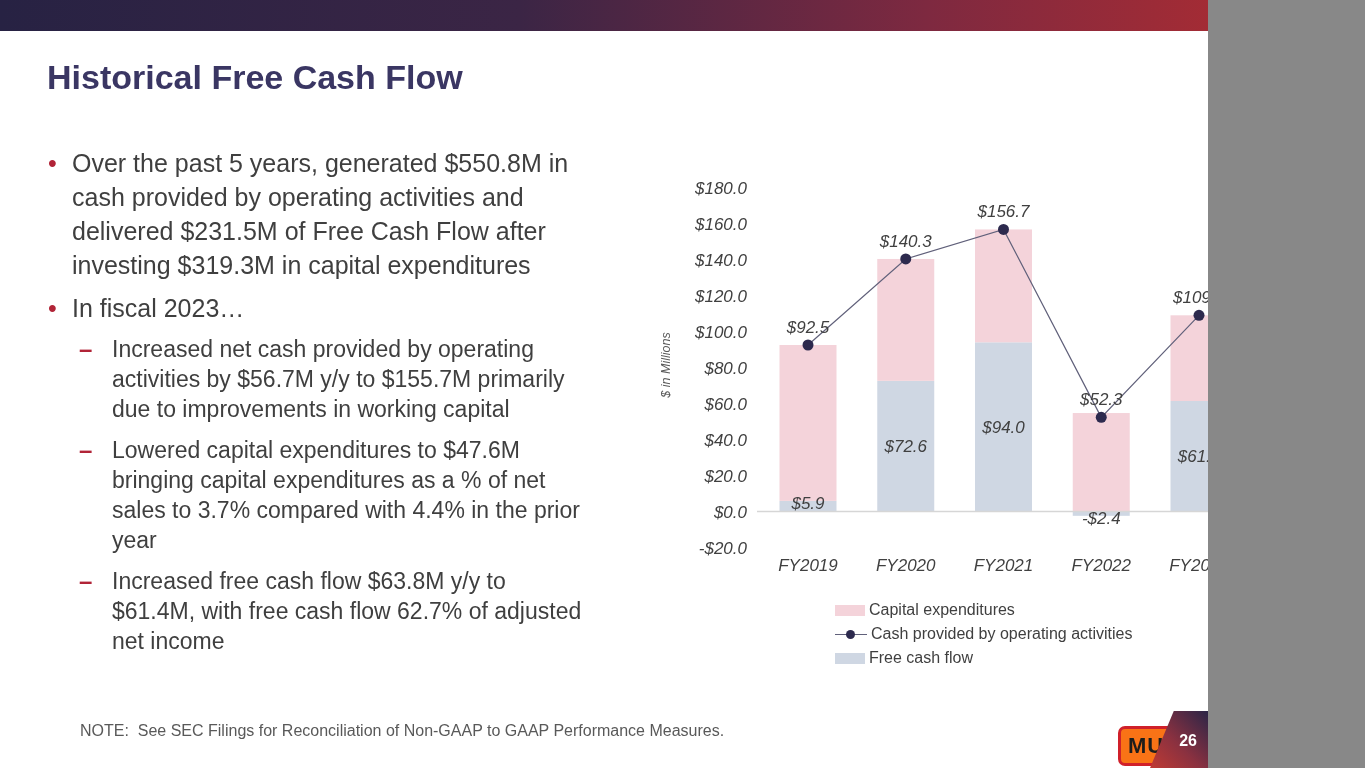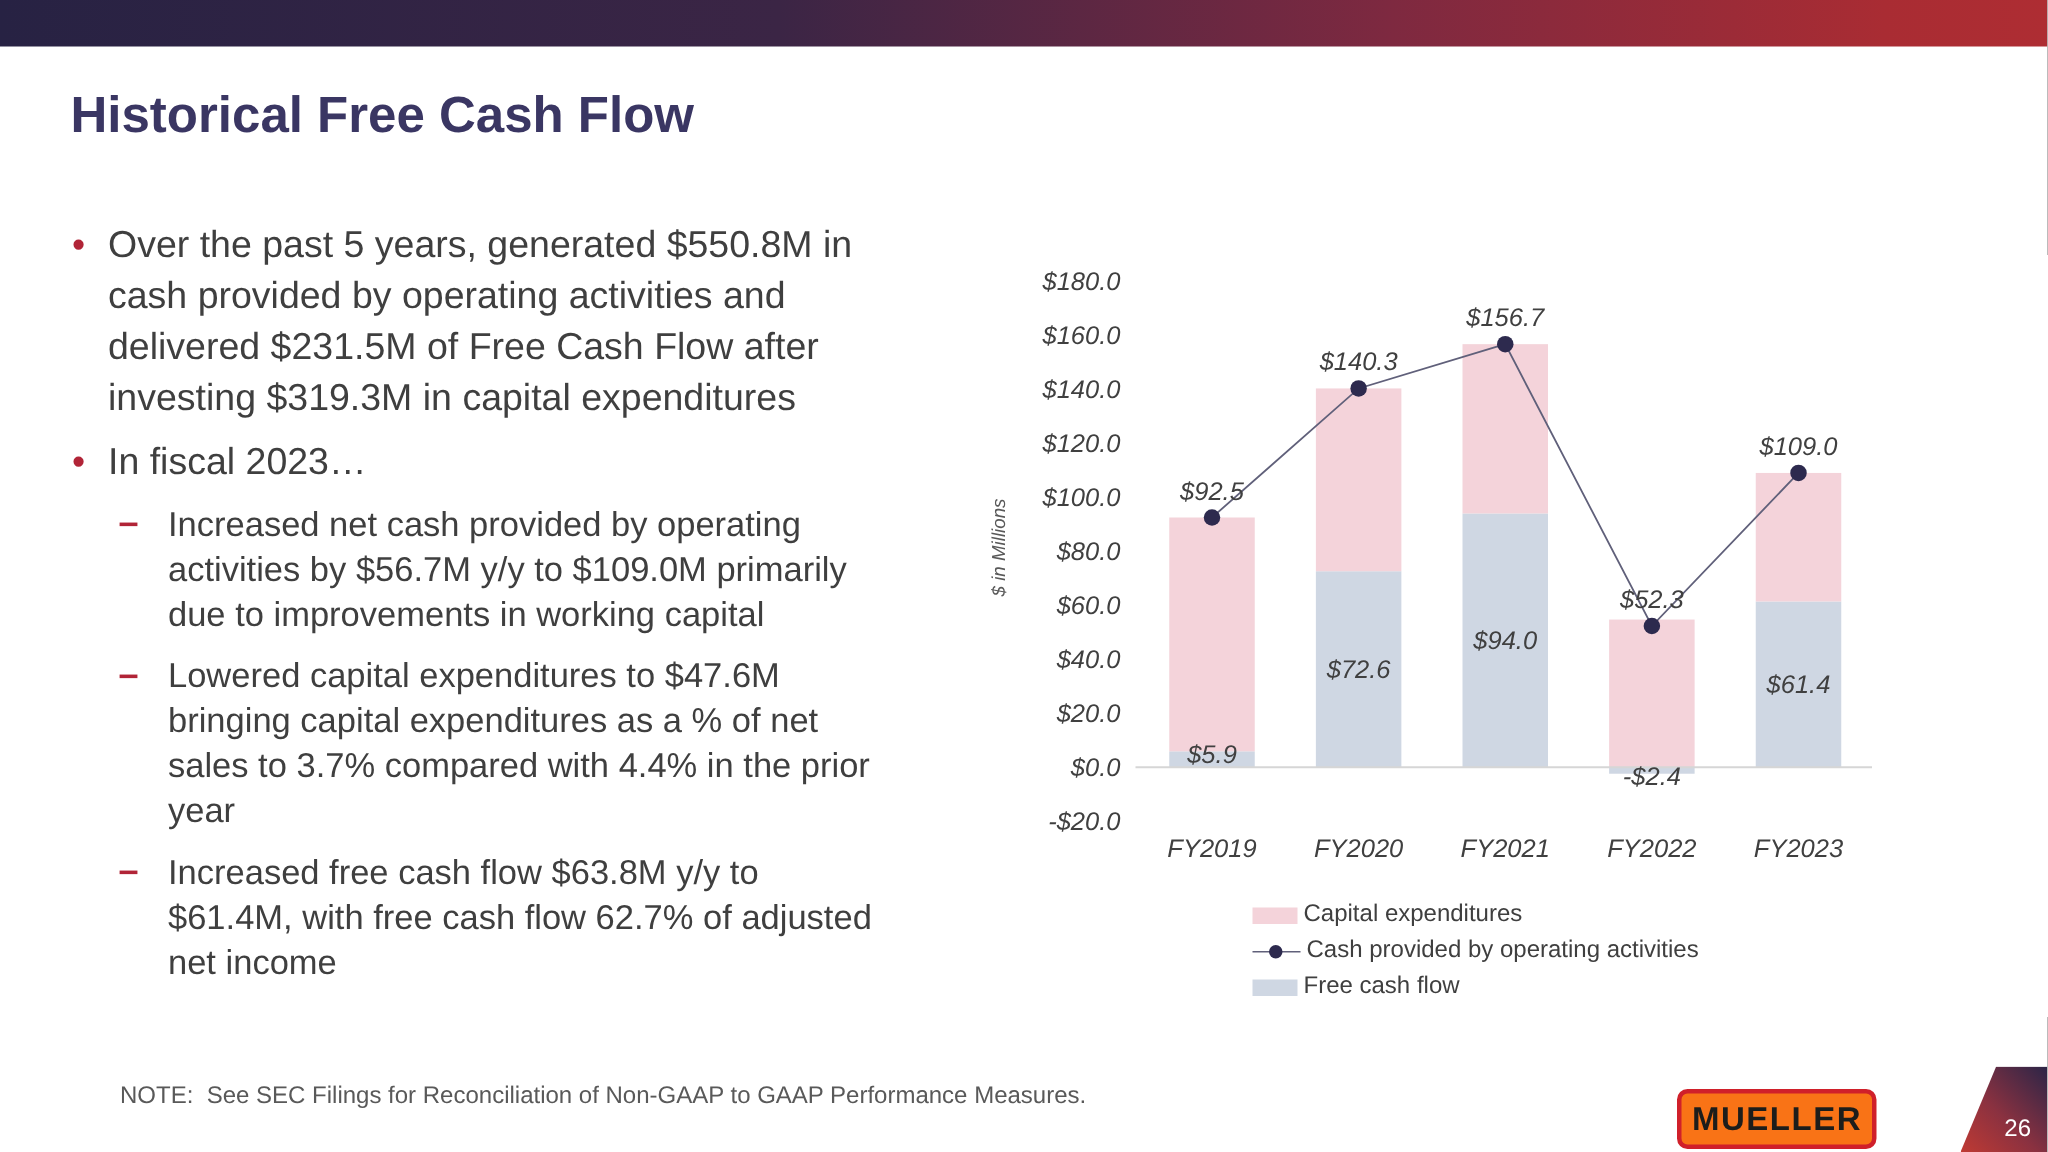--- a/index.html
+++ b/index.html
@@ -1,17 +1,17 @@
 <!DOCTYPE html>
 <html><head>
 <meta charset="utf-8">
 <style>
   html,body{margin:0;padding:0;background:#888;}
   .slide{
-    position:relative; width:1365px; height:768px; background:#ffffff;
+    position:relative; width:1208px; height:768px; background:#ffffff;
     font-family:"Liberation Sans", sans-serif; overflow:hidden;
   }
   .top-bar{
     position:absolute; left:0; top:0; width:1365px; height:31px;
     background:linear-gradient(90deg,#272243 0%,#3B2545 38%,#7E2940 68%,#A92C33 92%,#AE2D33 100%);
   }
   .slide-title{
     position:absolute; left:47px; top:58px; margin:0;
     font-size:34px; font-weight:700; color:#3A3663; letter-spacing:0;
   }
@@ -43,22 +43,22 @@
     border:3px solid #D0202A; border-radius:7px; background:#f97316;
     padding:4px 7px; font-size:22px; font-weight:700; letter-spacing:1px; color:#1D1D1B;
     line-height:26px;
   }
   .corner{
     position:absolute; right:0; bottom:0; width:58px; height:57px;
     clip-path:polygon(41% 0, 100% 0, 100% 100%, 0% 100%);
     background:linear-gradient(45deg,#C03A33 0%,#8A3140 45%,#2B2547 100%);
   }
   .page-number{
-    position:absolute; right:11px; bottom:6px; color:#ffffff;
-    font-size:16px; font-weight:400;
+    position:absolute; right:11px; bottom:18px; color:#ffffff;
+    font-size:16px; font-weight:700;
   }
 </style>
 </head>
 <body>
 
 <div class="slide">
   <div class="top-bar"></div>
 
   <h1 class="slide-title">Historical Free Cash Flow</h1>
 
@@ -67,21 +67,21 @@
         <li class="bullet-item l1">
           <span class="marker">•</span>
           <span class="btext">Over the past 5 years, generated $550.8M in cash provided by operating activities and delivered $231.5M of Free Cash Flow after investing $319.3M in capital expenditures</span>
         </li>
         <li class="bullet-item l1">
           <span class="marker">•</span>
           <span class="btext">In fiscal 2023…</span>
         </li>
         <li class="bullet-item l2">
           <span class="marker">–</span>
-          <span class="btext">Increased net cash provided by operating activities by $56.7M y/y to $109.0M primarily due to improvements in working capital</span>
+          <span class="btext">Increased net cash provided by operating activities by $56.7M y/y to $155.7M primarily due to improvements in working capital</span>
         </li>
         <li class="bullet-item l2">
           <span class="marker">–</span>
           <span class="btext">Lowered capital expenditures to $47.6M bringing capital expenditures as a % of net sales to 3.7% compared with 4.4% in the prior year</span>
         </li>
         <li class="bullet-item l2">
           <span class="marker">–</span>
           <span class="btext">Increased free cash flow $63.8M y/y to $61.4M, with free cash flow 62.7% of adjusted net income</span>
         </li>
       </ul>

